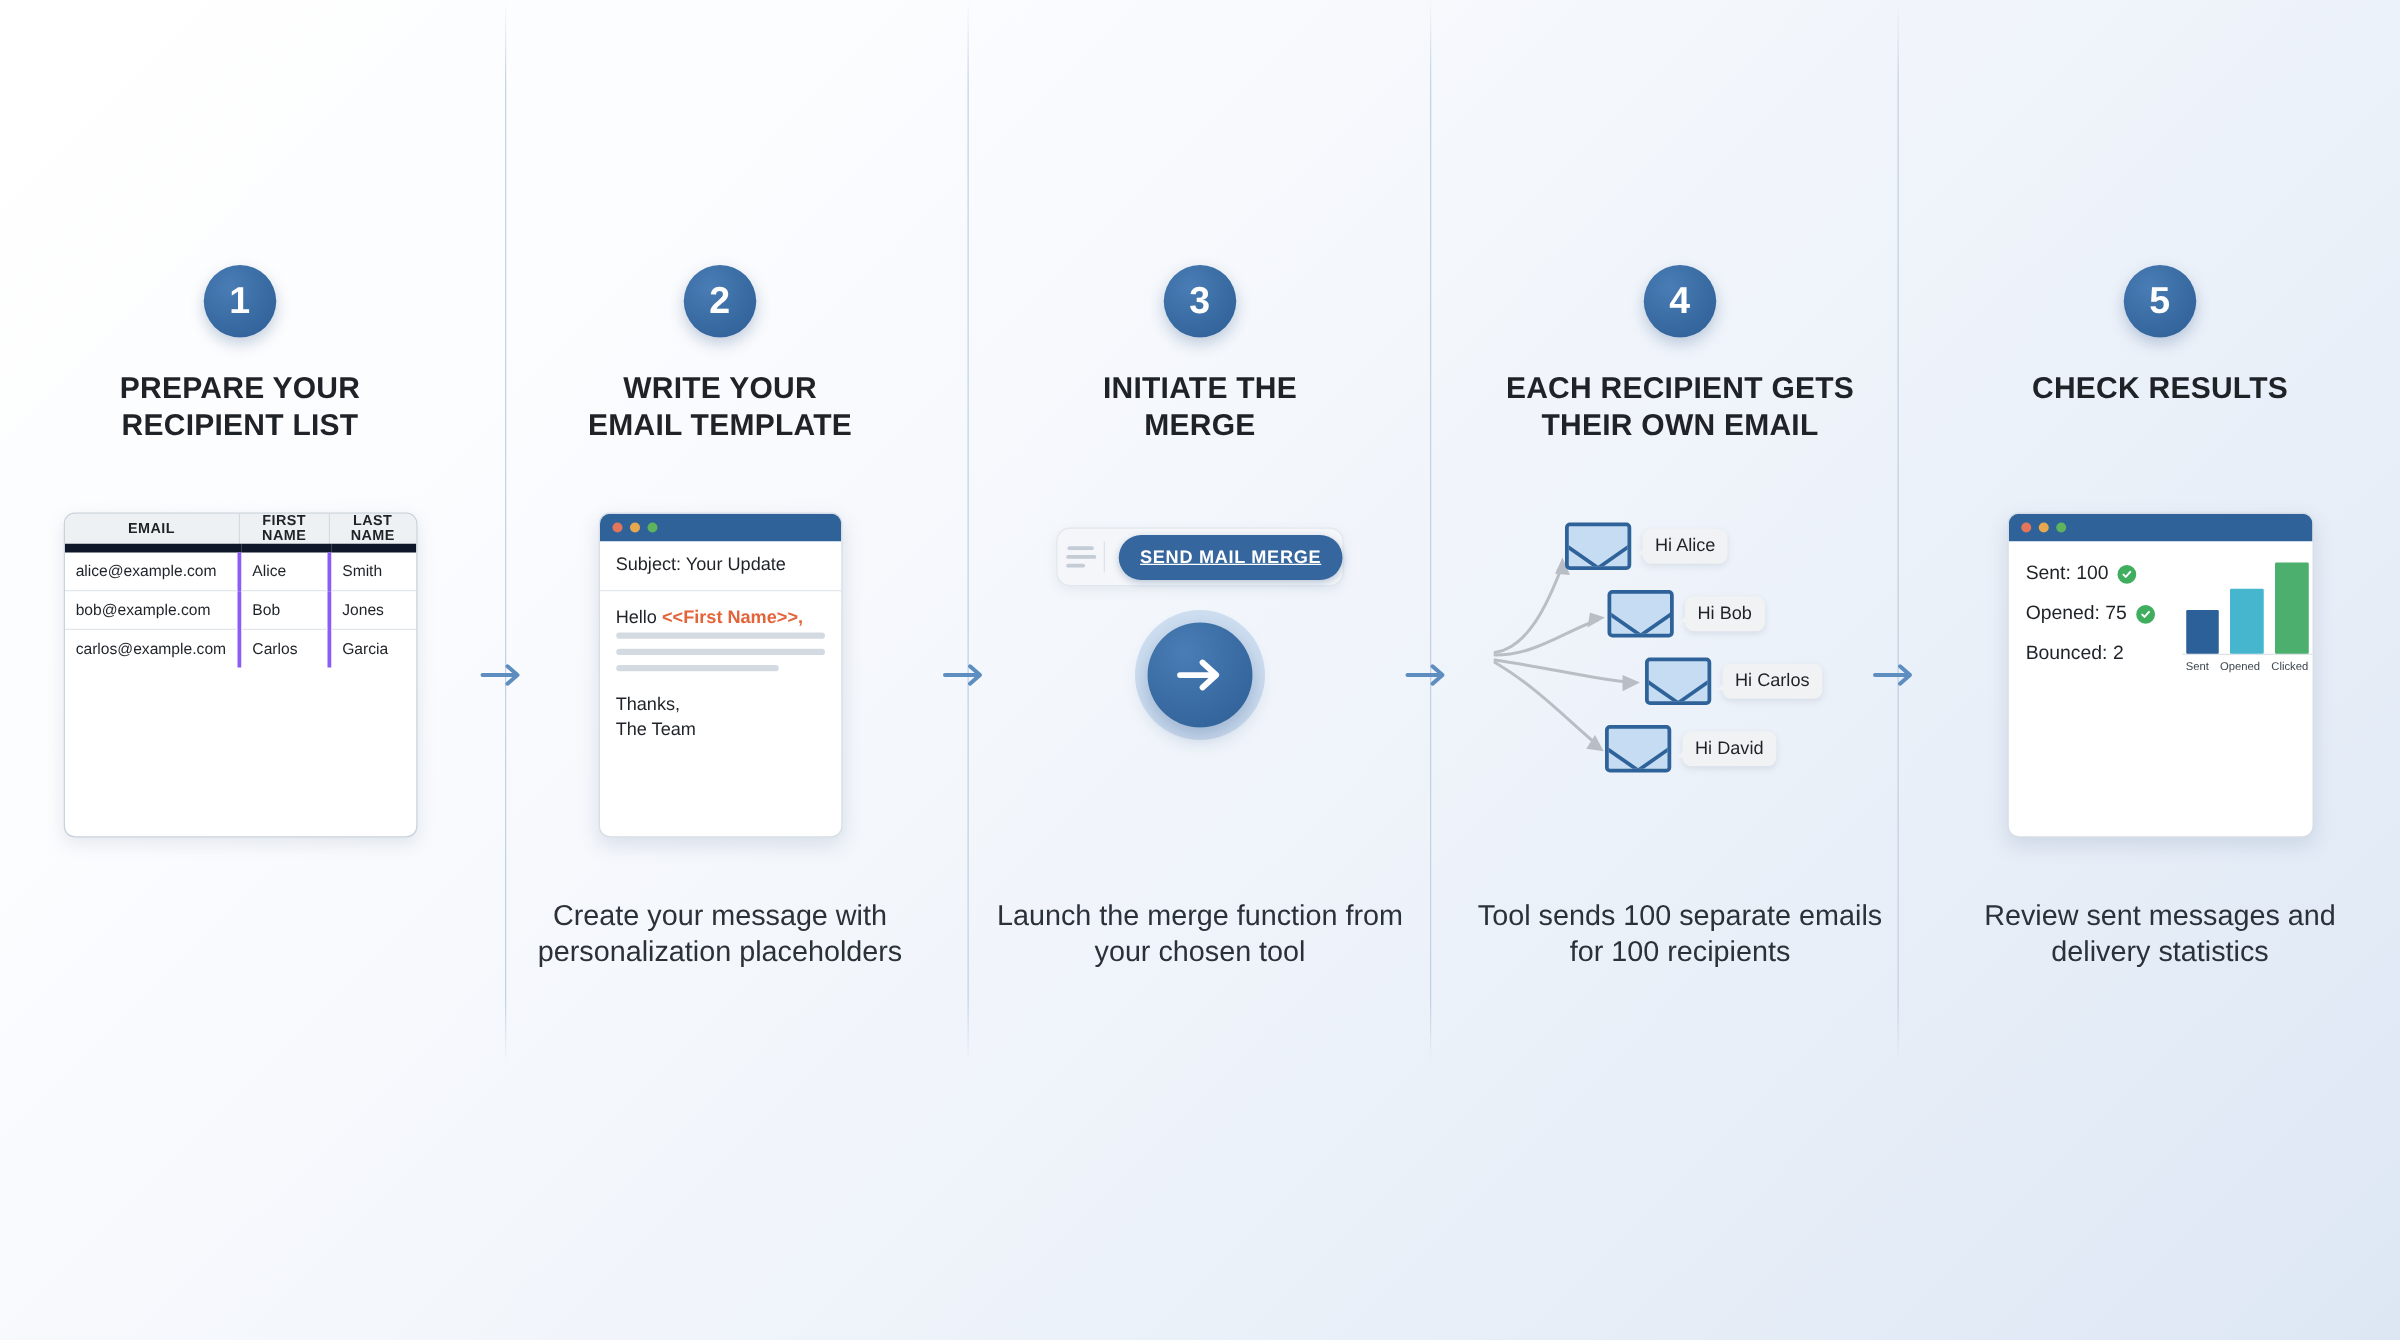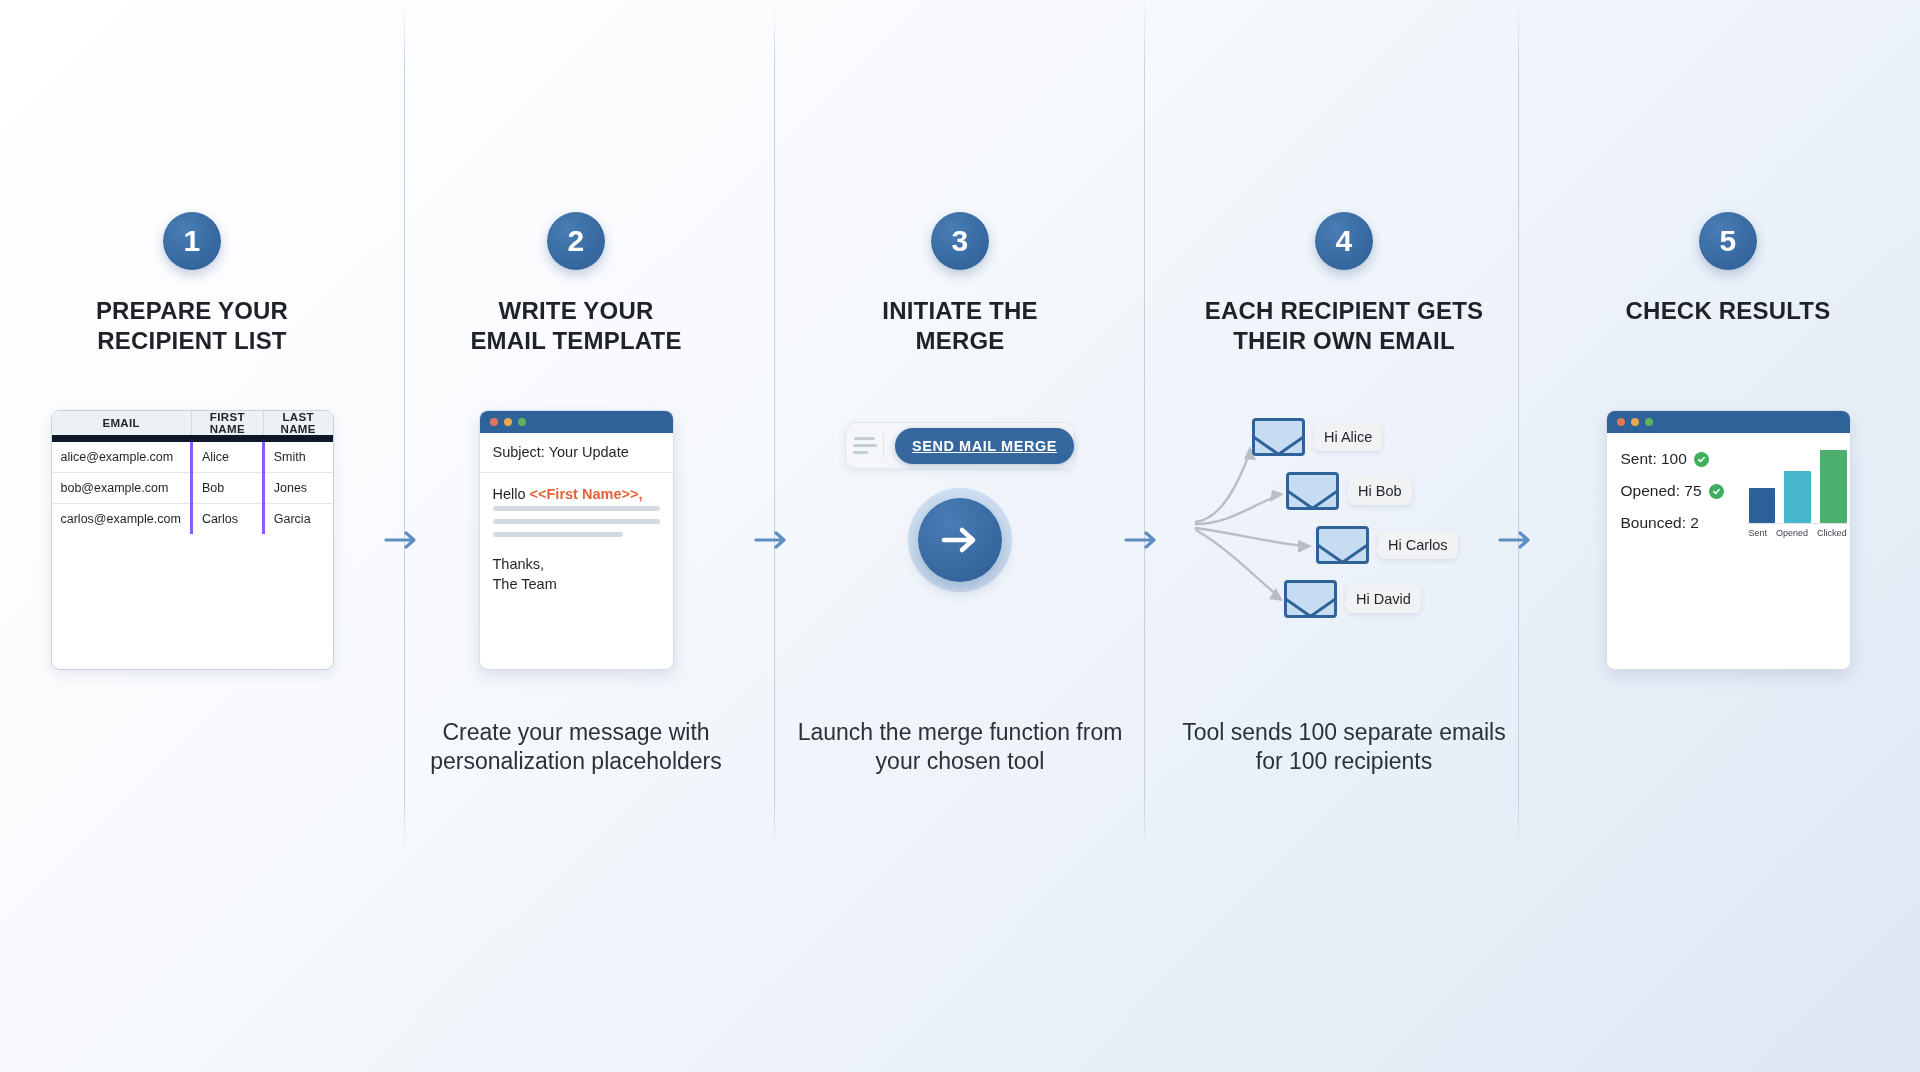--- a/index.html
+++ b/index.html
@@ -415,15 +415,16 @@
             </div>
             <div class="xlabels">
               <span>Sent</span>
               <span>Opened</span>
               <span>Clicked</span>
             </div>
           </div>
         </div>
       </div>
     </div>
+    <p class="desc">Review sent messages and delivery statistics</p>
   </section>
 
 </div>
 
 </body></html>

